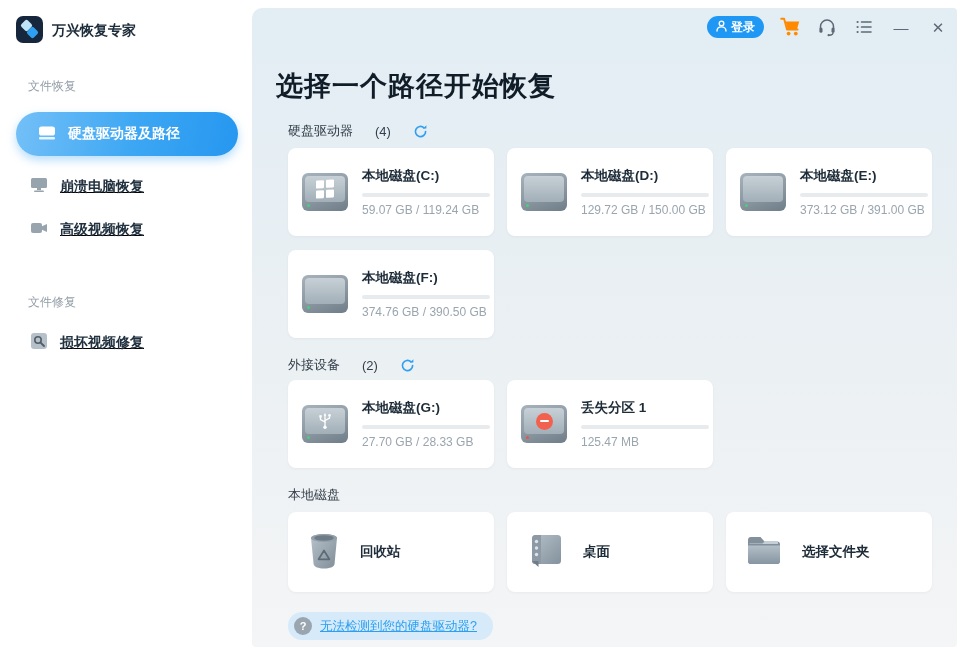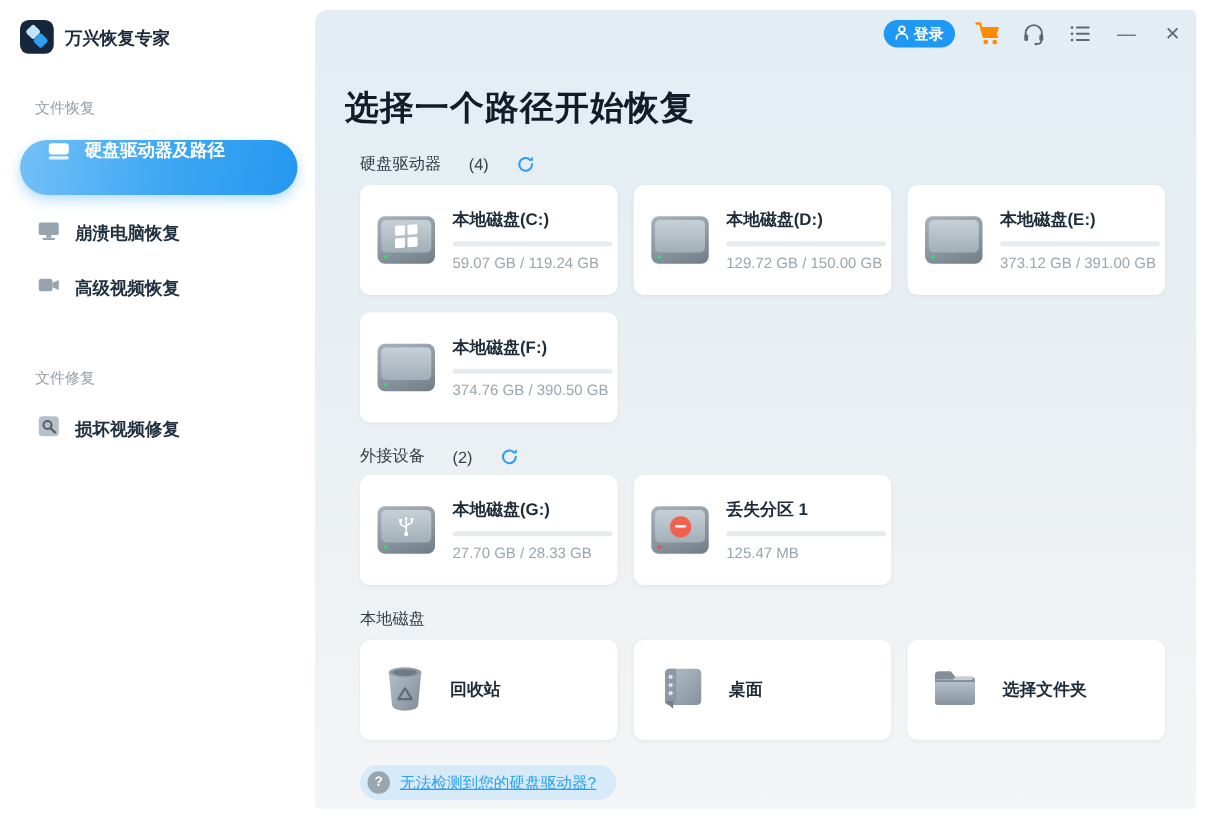--- a/index.html
+++ b/index.html
@@ -9,25 +9,25 @@
 
   
   .app-logo { position:absolute; left:16px; top:16px; width:27px; height:27px; border-radius:7px;
               background:#16263c; overflow:hidden; }
   .app-logo .lz1 { position:absolute; left:6px; top:5px; width:9px; height:9px; background:#bfe4f7; transform:rotate(45deg); border-radius:2px;}
   .app-logo .lz2 { position:absolute; left:12px; top:12px; width:9px; height:9px; background:#2f9ff2; transform:rotate(45deg); border-radius:2px;}
   .app-title { position:absolute; left:52px; top:22px; font-size:14px; font-weight:600; color:#1c2b3a; }
 
   
   .side-label { position:absolute; left:28px; font-size:12px; color:#939ea8; }
-  .side-item { position:absolute; left:30px; display:flex; align-items:center; gap:12px; cursor:pointer; }
+  .side-item { position:absolute; left:30px; display:flex; align-items:center; gap:12px; cursor:pointer;text-decoration:underline; }
   .side-item .lbl { font-size:14px; font-weight:700; color:#21313f; }
   .side-pill { position:absolute; left:16px; top:112px; width:222px; height:44px; border-radius:22px;
                background:linear-gradient(100deg,#74c0f7 0%,#3ba6f3 55%,#2697f0 100%);
-               display:flex; gap:12px; padding-left:22px; cursor:pointer;
+               display:flex; align-items:center; gap:12px; padding-left:22px; cursor:pointer;
                box-shadow:0 4px 10px rgba(47,159,242,.35); }
   .side-pill .lbl { font-size:14px; font-weight:700; color:#ffffff; }
 
   
   .panel { position:absolute; left:252px; top:8px; width:705px; height:639px;
            background:linear-gradient(180deg,#e2edf4 0%,#ebf0f3 55%,#f4f5f6 100%);
            border-radius:10px 4px 4px 4px; }
 
   
   .topbar { position:absolute; top:6px; right:8px; height:26px; display:flex; align-items:center; gap:15px; }

